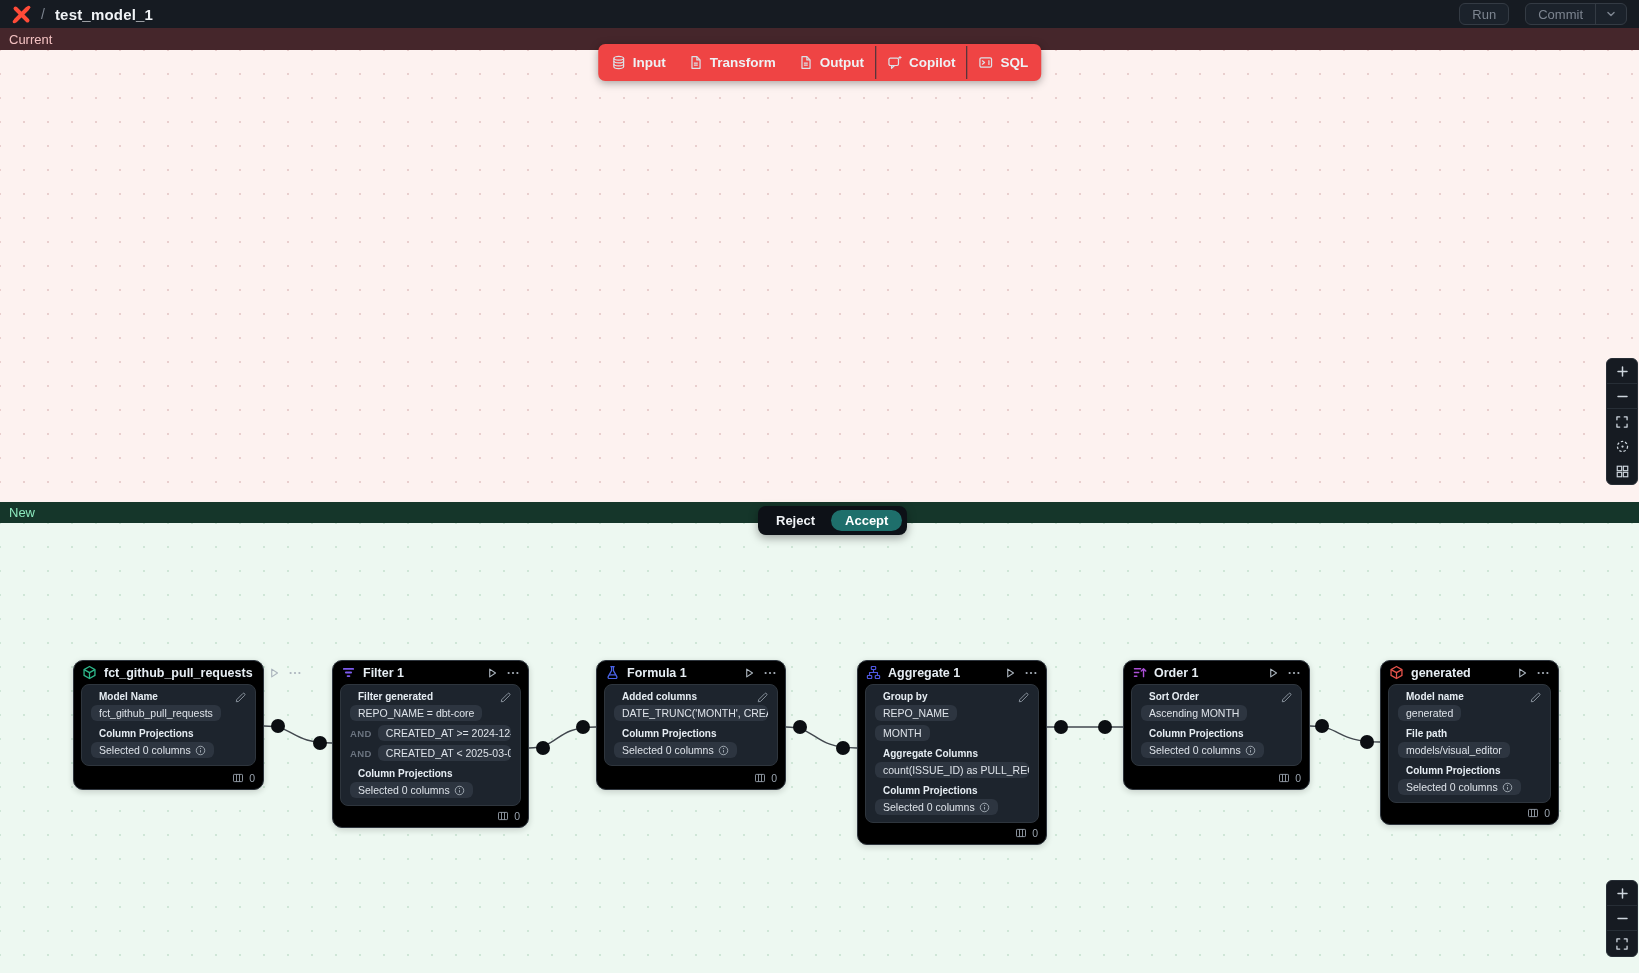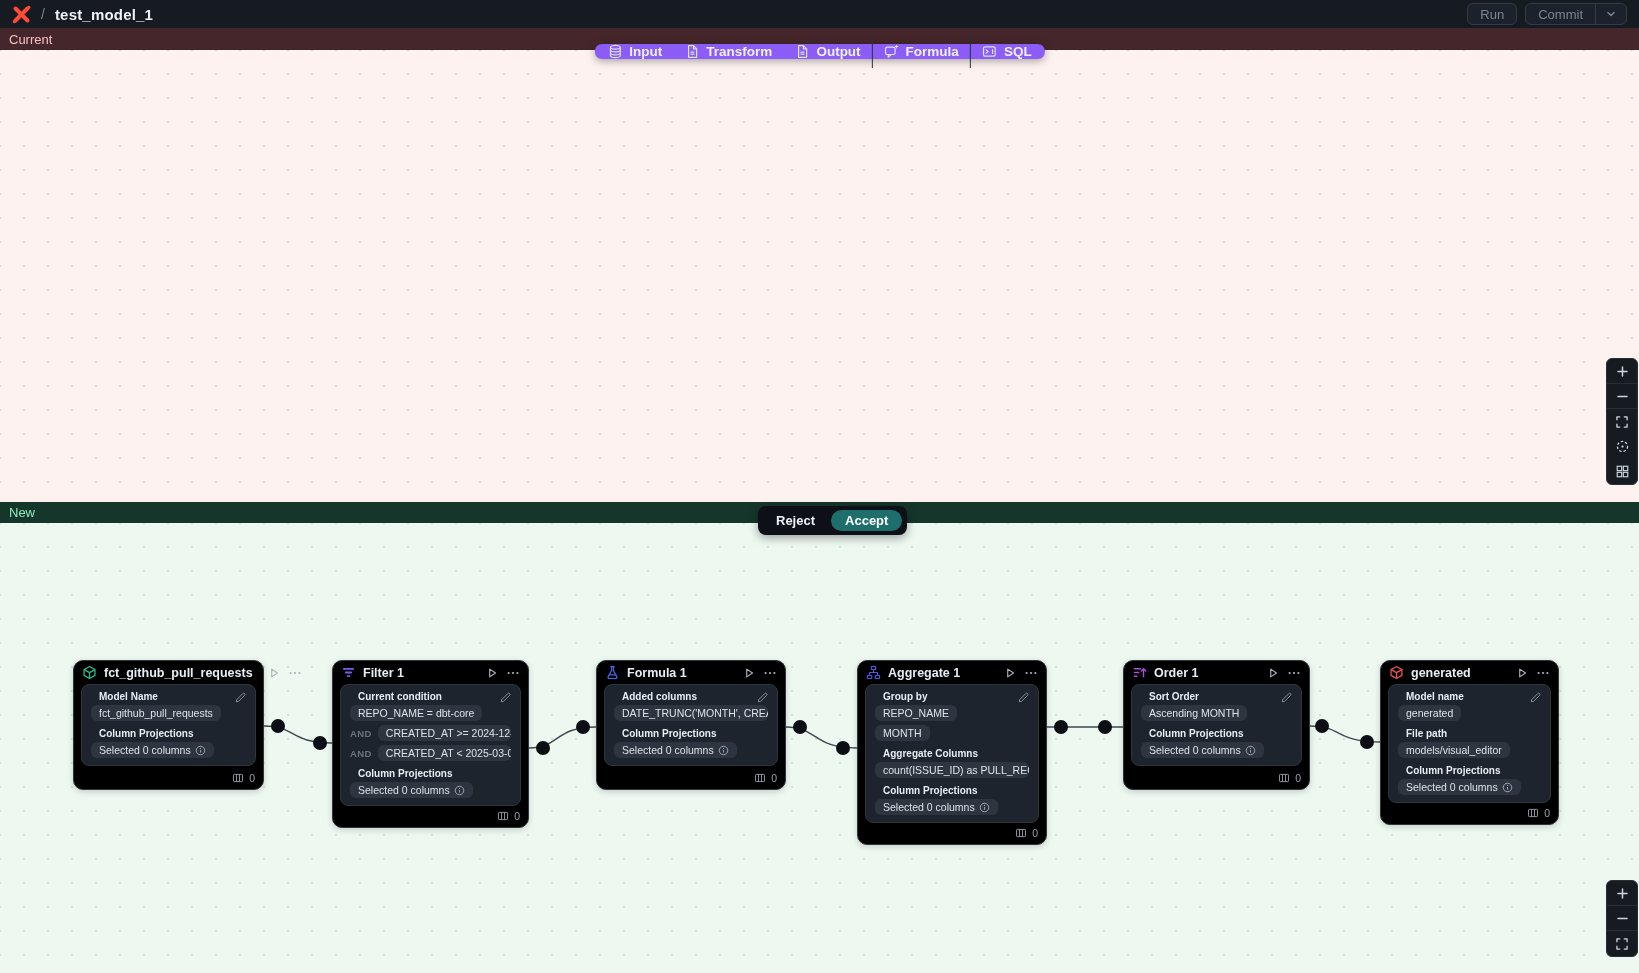--- a/index.html
+++ b/index.html
@@ -6,21 +6,21 @@
   html,body { width:1639px; height:973px; overflow:hidden; background:#0d1117;
     font-family:"Liberation Sans","DejaVu Sans",sans-serif; }
   .stage { position:relative; width:1639px; height:973px; }
 
   
   .topbar { position:absolute; left:0; top:0; width:100%; height:28px; background:#161b22;
     display:flex; align-items:center; padding:0 12px; gap:10px; z-index:5; }
   .logo { display:flex; align-items:center; }
   .slash { color:#7d8590; font-size:14px; }
   .doc-title { color:#f0f3f6; font-size:15px; font-weight:700; letter-spacing:.2px; }
-  .topbar-right { margin-left:auto; display:flex; gap:8px; align-items:center; }
+  .topbar-right { margin-left:auto; display:flex; gap:16px; align-items:center; }
   .tbtn-dis { background:#1b222b; border:1px solid #343b44; color:#7d8590; font-size:13px;
     border-radius:6px; height:22px; display:flex; align-items:center; padding:0 12px; cursor:default; }
   .split { display:flex; padding:0; overflow:hidden; }
   .split .seg { padding:0 12px; display:flex; align-items:center; height:100%; }
   .split .seg.caret { border-left:1px solid #343b44; padding:0 8px; }
 
   
   .bar-current { position:absolute; left:0; top:28px; width:100%; height:22px; background:#45262b;
     color:#f3c1c1; font-size:13px; display:flex; align-items:center; padding:0 9px; z-index:4; }
   .bar-new { position:absolute; left:0; top:502px; width:100%; height:21px; background:#15362a;
@@ -31,21 +31,21 @@
     background-color:#fdf2f0;
     background-image:radial-gradient(#e9cfce 1.3px, transparent 1.45px);
     background-size:24px 24px; background-position:12px 12px; z-index:0; }
   .canvas-new { position:absolute; left:0; top:523px; width:100%; height:450px;
     background-color:#edf8f1;
     background-image:radial-gradient(#cfe6d7 1.3px, transparent 1.45px);
     background-size:24px 24px; background-position:12px 12px; z-index:0; }
 
   
   .toolbar { position:absolute; top:44px; left:50%; transform:translateX(-50%);
-    height:15px; background:#8b5cf6; border-radius:7px; display:flex; align-items:center;
+    height:37px; background:#ef4444; border-radius:7px; display:flex; align-items:center;
     padding:0 2px; z-index:6; box-shadow:0 2px 8px rgba(0,0,0,.35); }
   .tool-item { display:flex; align-items:center; gap:7px; color:#eef1f4; font-size:13.5px;
     font-weight:600; padding:0 11px; height:100%; cursor:pointer; }
   .tool-sep { width:1px; height:33px; background:#2b323a; }
   .tool-ic { color:#dbe2e8; display:flex; }
 
   
   .review { position:absolute; left:758px; top:506px; background:#0d1117; border-radius:8px;
     display:flex; align-items:center; padding:4px 5px; gap:3px; z-index:6;
     box-shadow:0 3px 10px rgba(0,0,0,.35); }
@@ -261,21 +261,21 @@
         </span>
       <span>Output</span>
     </div>
     <div class="tool-sep"></div>
     <div class="tool-item">
       <span class="tool-ic">
           <svg class="ic" width="15" height="15">
             <use href="#i-copilot"></use>
           </svg>
         </span>
-      <span>Formula</span>
+      <span>Copilot</span>
     </div>
     <div class="tool-sep"></div>
     <div class="tool-item">
       <span class="tool-ic">
           <svg class="ic" width="15" height="15">
             <use href="#i-sqlpanel"></use>
           </svg>
         </span>
       <span>SQL</span>
     </div>
@@ -382,21 +382,21 @@
           </svg>
         </span>
     </div>
     <div class="ncard">
       <span class="pencil">
           <svg class="ic" width="13" height="13">
             <use href="#i-pencil"></use>
           </svg>
         </span>
       <div class="sec">
-        <div class="slabel">Current condition</div>
+        <div class="slabel">Filter generated</div>
         <div class="prow">
             <span class="pill">REPO_NAME = dbt-core</span>
           </div>
         <div class="prow">
             <span class="and">AND</span>
             <span class="pill">CREATED_AT &gt;= 2024-12-01</span>
           </div>
         <div class="prow">
             <span class="and">AND</span>
             <span class="pill">CREATED_AT &lt; 2025-03-01</span>

